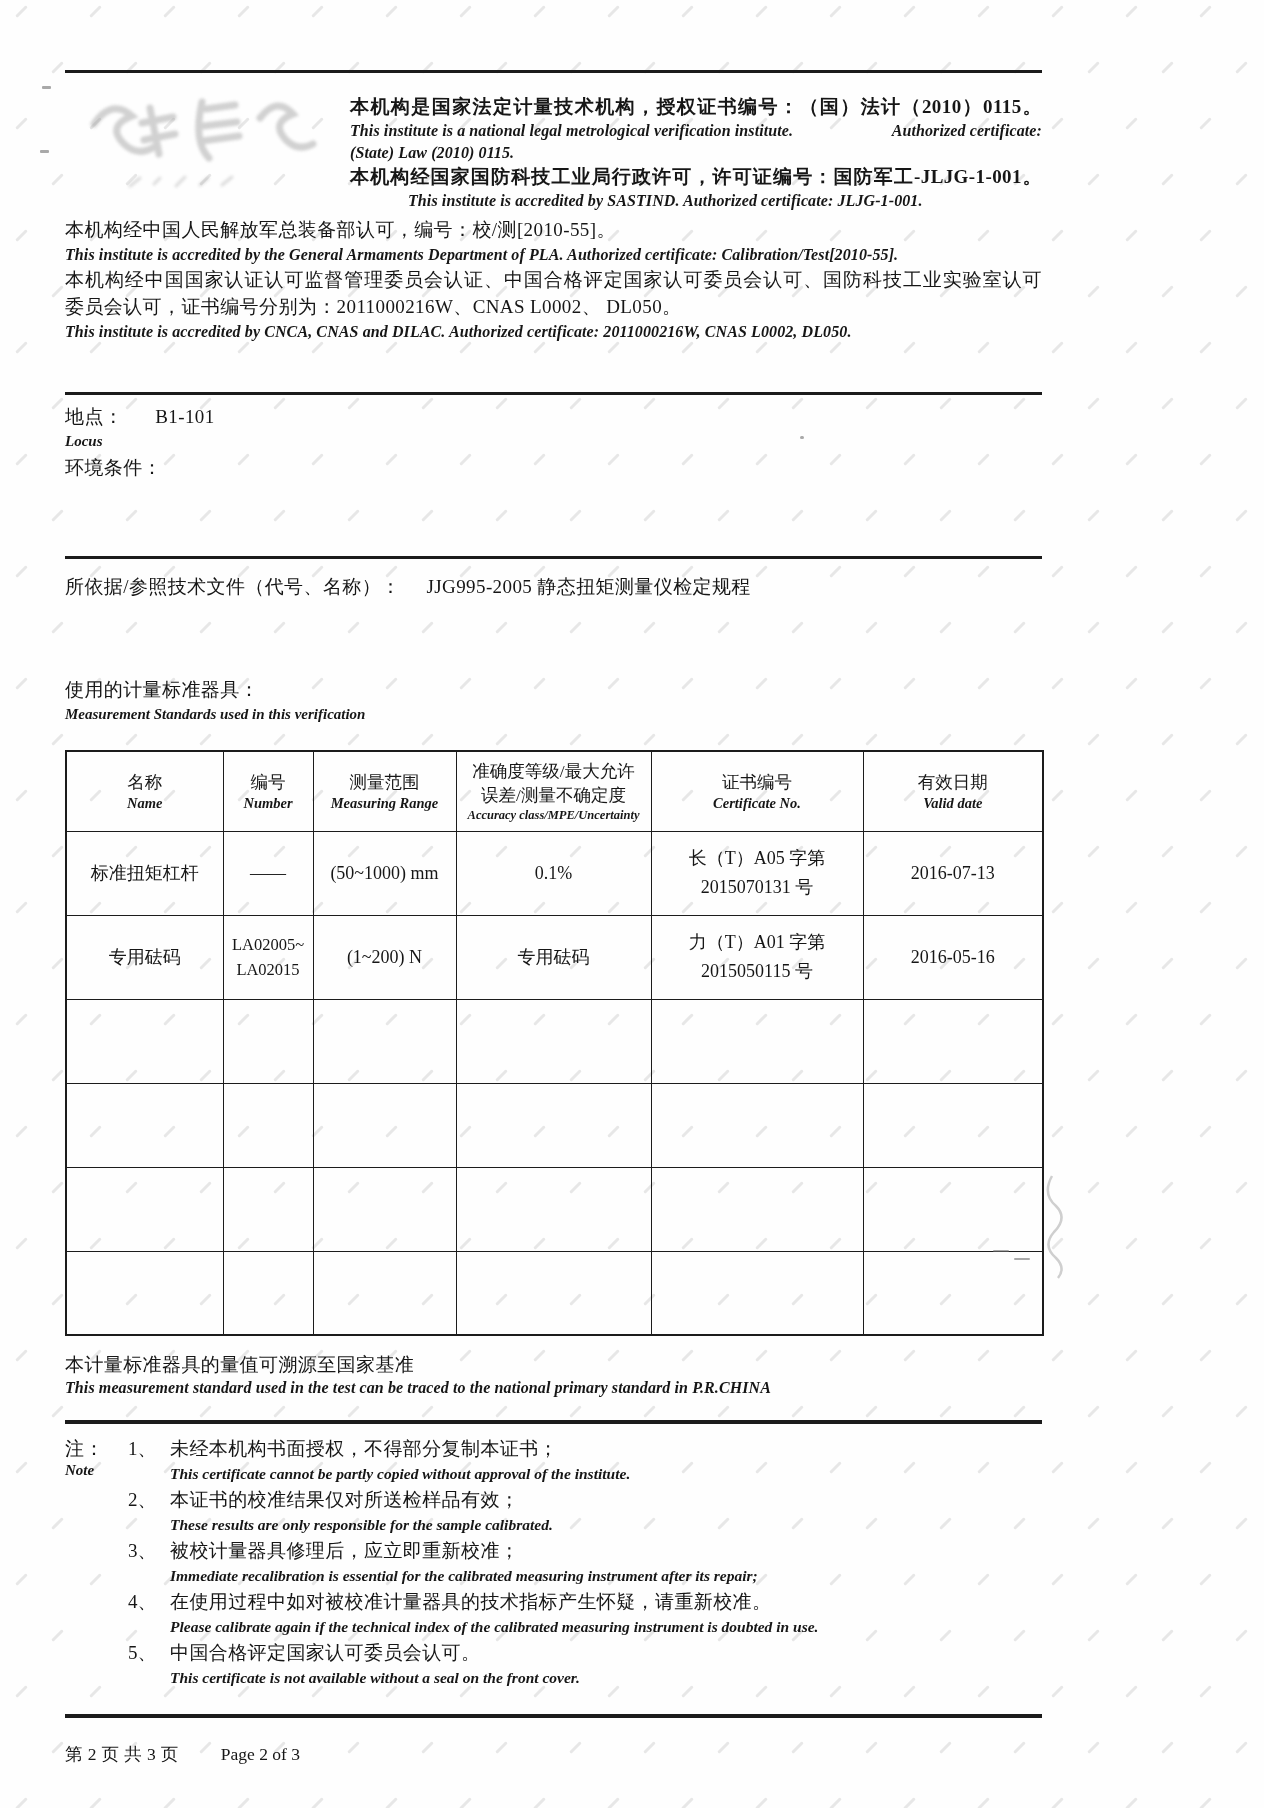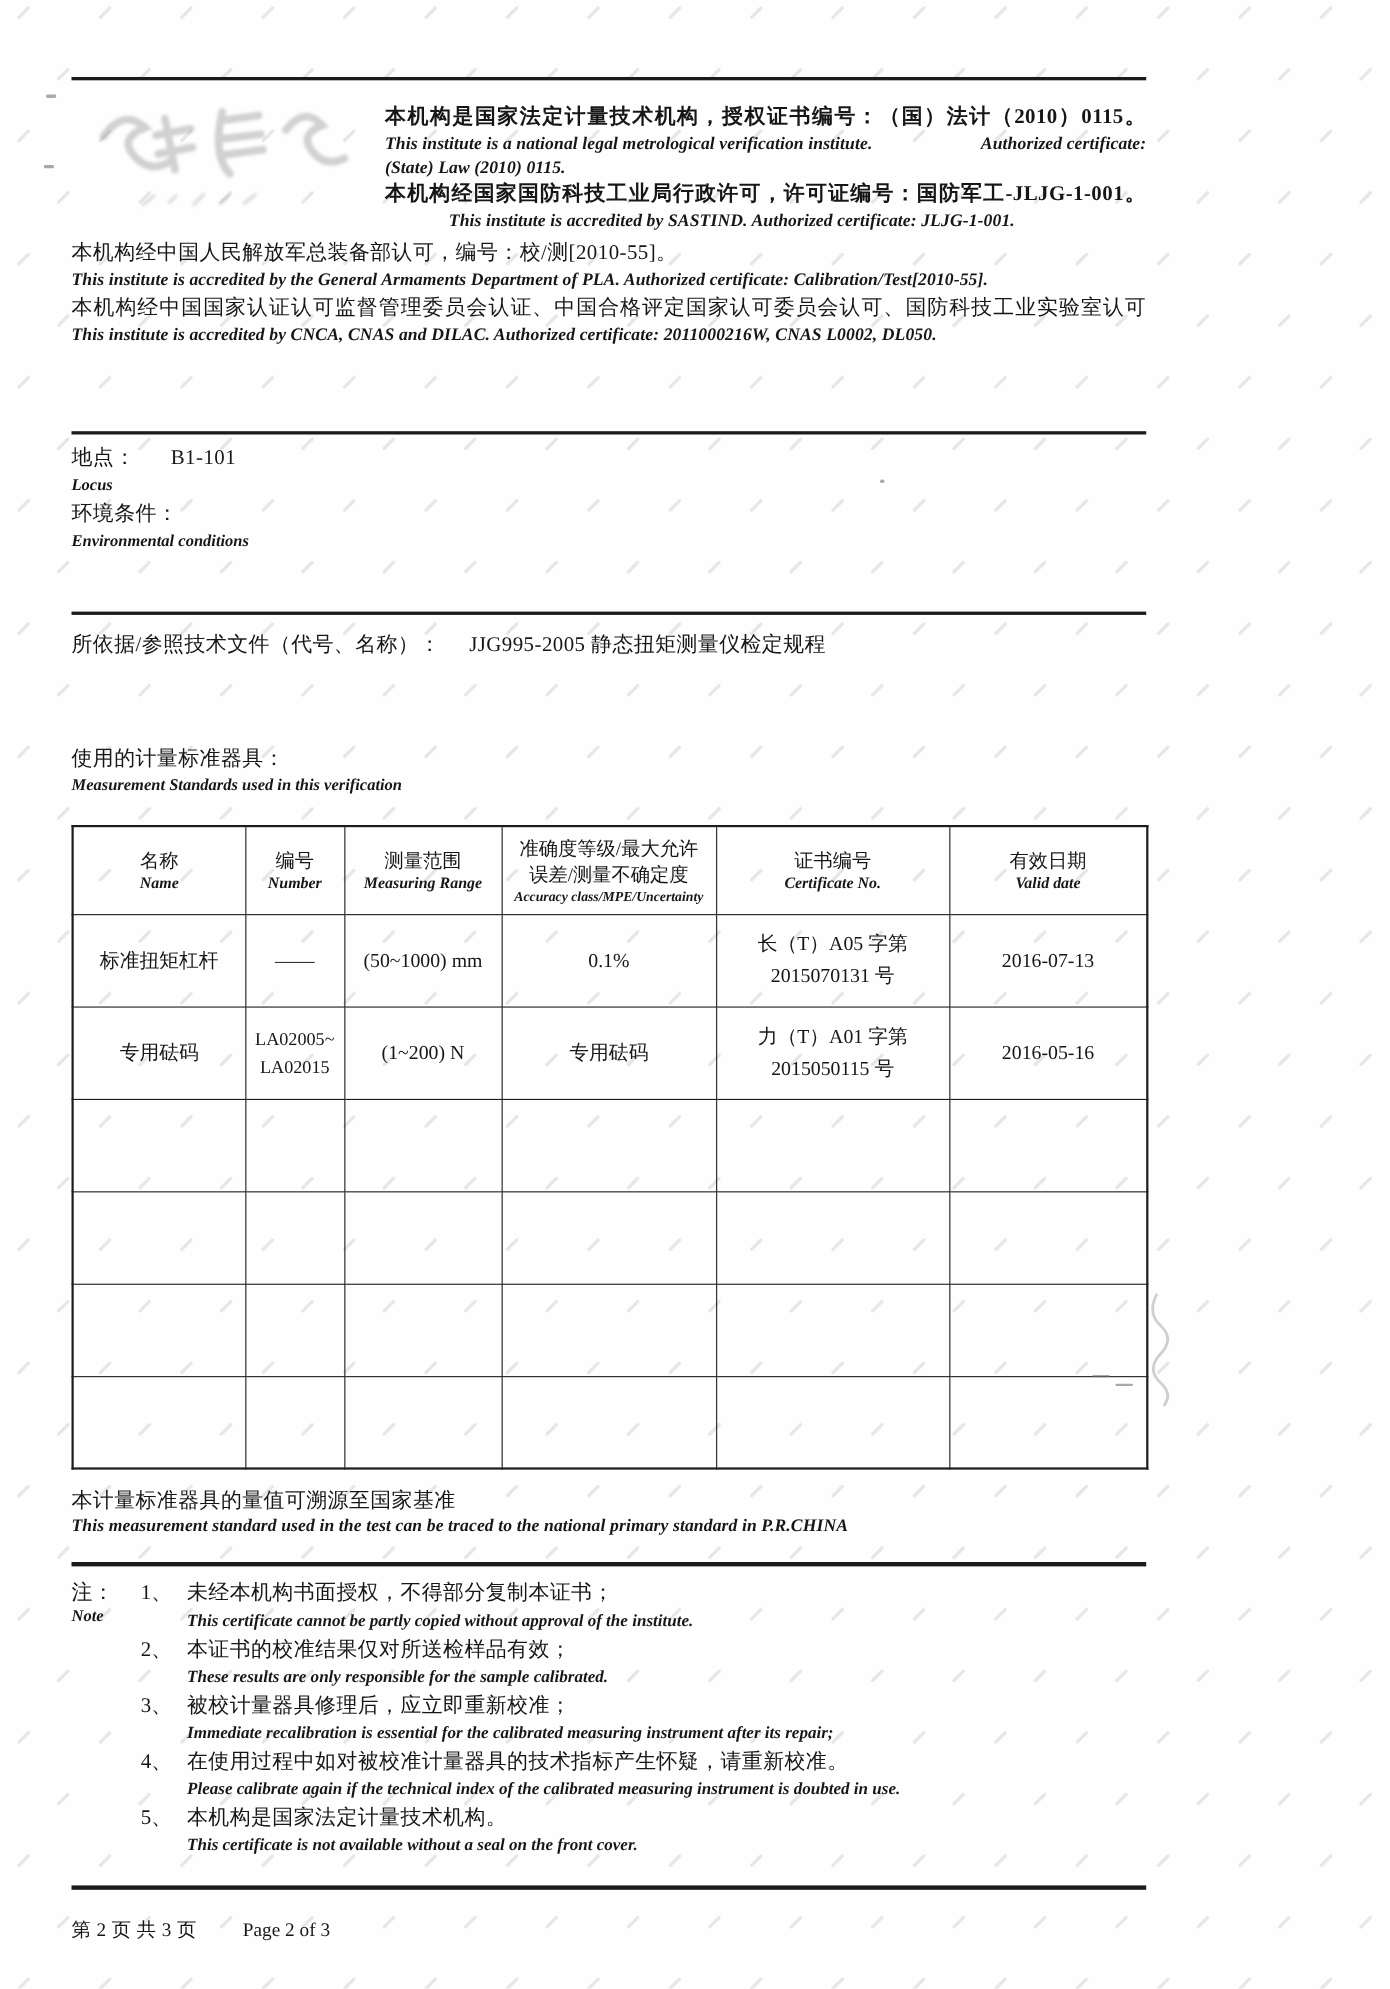--- a/index.html
+++ b/index.html
@@ -656,35 +656,35 @@
     </div>
     <div class="en">(State) Law (2010) 0115.</div>
     <div class="cn jl">本机构经国家国防科技工业局行政许可，许可证编号：国防军工-JLJG-1-001。</div>
     <div class="en" style="margin-left:58px;">This institute is accredited by SASTIND. Authorized certificate: JLJG-1-001.</div>
   </div>
 
   <div class="abs" id="para-full">
     <div class="cn">本机构经中国人民解放军总装备部认可，编号：校/测[2010-55]。</div>
     <div class="en">This institute is accredited by the General Armaments Department of PLA. Authorized certificate: Calibration/Test[2010-55].</div>
     <div class="cn jl">本机构经中国国家认证认可监督管理委员会认证、中国合格评定国家认可委员会认可、国防科技工业实验室认可</div>
+    <div class="cn">委员会认可，证书编号分别为：2011000216W、CNAS L0002、 DL050。</div>
     <div class="en">This institute is accredited by CNCA, CNAS and DILAC. Authorized certificate: 2011000216W, CNAS L0002, DL050.</div>
   </div>
 
   <div class="rule" style="top:392px; height:3px;"></div>
 
   <div class="abs" id="locus-block">
     <div class="lbl-row">
       <span class="cn">地点：</span>
       <span class="cn" style="margin-left:28px;">B1-101</span>
     </div>
     <div class="sub-en">Locus</div>
     <div class="lbl-row" style="margin-top:4px;">
       <span class="cn">环境条件：</span>
     </div>
-    <div class="sub-en">Environmental conditions</div>
   </div>
   <div class="artifact" style="left:800px; top:436px; width:4px; height:3px; border-radius:2px;"></div>
 
 
   <div class="rule" style="top:556px; height:3px;"></div>
 
   <div class="abs" style="left:65px; top:572px; width:977px;">
     <div style="line-height:30px;">
       <span class="cn">所依据/参照技术文件（代号、名称）：</span>
       <span class="cn" style="margin-left:22px;">JJG995-2005 静态扭矩测量仪检定规程</span>
@@ -829,21 +829,21 @@
     <div class="note-item">
       <div class="note-cn">
         <span class="note-num">4、</span>
         <span class="note-text">在使用过程中如对被校准计量器具的技术指标产生怀疑，请重新校准。</span>
       </div>
       <div class="note-en">Please calibrate again if the technical index of the calibrated measuring instrument is doubted in use.</div>
     </div>
     <div class="note-item">
       <div class="note-cn">
         <span class="note-num">5、</span>
-        <span class="note-text">本机构是国家法定计量技术机构。</span>
+        <span class="note-text">中国合格评定国家认可委员会认可。</span>
       </div>
       <div class="note-en">This certificate is not available without a seal on the front cover.</div>
     </div>
   </div>
 
   <div class="rule" style="top:1714px; height:3.5px;"></div>
 
   <div class="abs" style="left:65px; top:1742px; width:935px; text-align:left;">
     <span class="cn" style="font-size:17.5px;">第 2 页 共 3 页</span>
     <span style="display:inline-block; width:34px;"></span>

